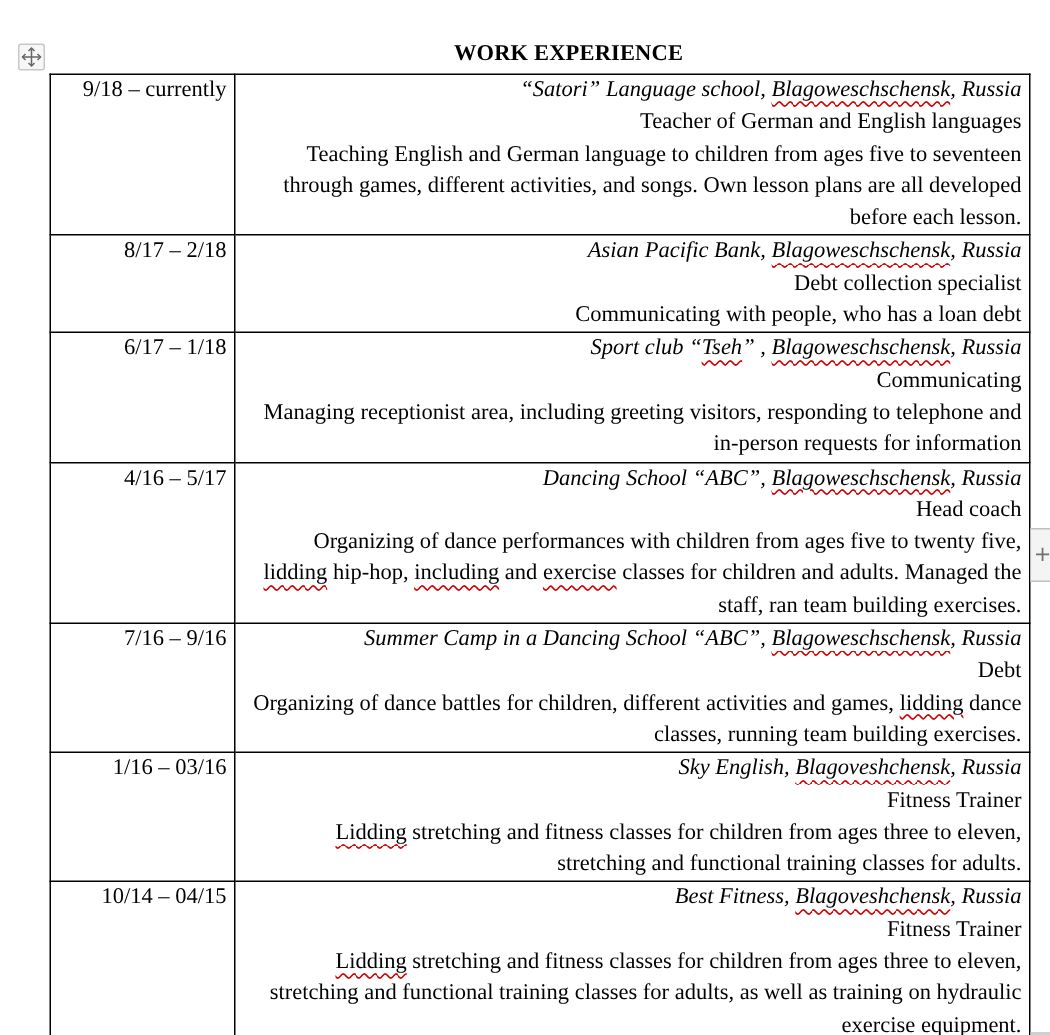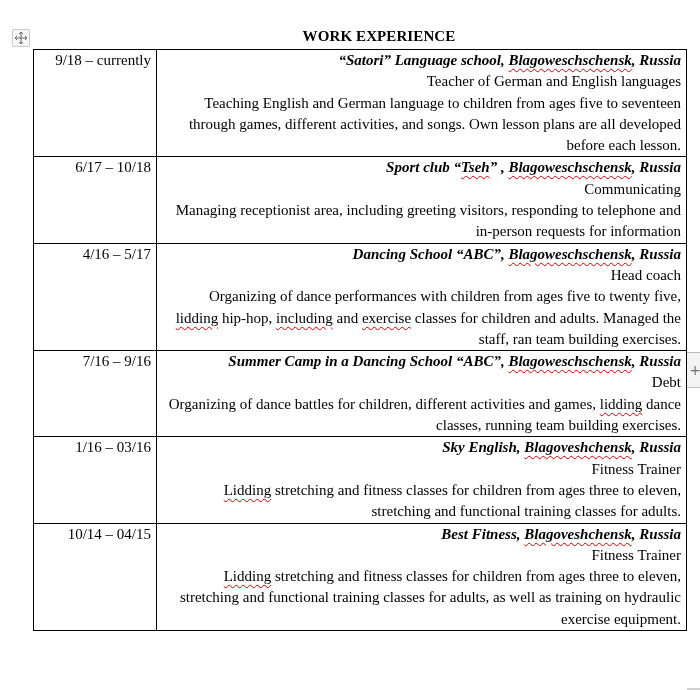--- a/index.html
+++ b/index.html
@@ -20,21 +20,21 @@
   }
   table.exp {
     position: absolute; left: 33px; top: 49px; width: 654px;
     border-collapse: collapse; table-layout: fixed;
     font-size: 15px; line-height: 21.3px;
   }
   table.exp td {
     border: 1.5px solid #000; vertical-align: top; padding: 0 5px 0 6px; text-align: right;
   }
   col.c1 { width: 123px; }
-  .company { font-weight: bold; font-style: italic; }
+  .company { font-weight: normal; font-style: italic; }
   .role { font-weight: normal; }
   .sq { text-decoration: underline wavy #d00000; text-decoration-thickness: 1px; text-underline-offset: 3px; }
   .add-row {
     position: absolute; left: 687px; top: 352px; width: 16px; height: 34px;
     border-top: 1px solid #bfbfbf; border-bottom: 1px solid #bfbfbf; background: #f4f4f4;
     font-family: "DejaVu Sans", sans-serif; font-size: 14px; color: #707070;
     display: flex; align-items: center; justify-content: center;
   }
   .bottom-line { position: absolute; left: 687px; top: 688px; width: 13px; height: 2px; background: #d0d0d0; }
 </style>
@@ -64,21 +64,29 @@
   <tbody id="rows">
       <tr>
         <td><span>9/18 – currently</span></td>
         <td>
           <div class="company"><span>“Satori” Language school, </span><span class="sq">Blagoweschschensk</span><span>, Russia</span></div>
           <div class="role">Teacher of German and English languages</div>
           <div><span>Teaching English and German language to children from ages five to seventeen through games, different activities, and songs. Own lesson plans are all developed before each lesson.</span></div>
         </td>
       </tr>
       <tr>
-        <td><span>6/17 – 10/18</span></td>
+        <td><span>8/17 – 2/18</span></td>
+        <td>
+          <div class="company"><span>Asian Pacific Bank, </span><span class="sq">Blagoweschschensk</span><span>, Russia</span></div>
+          <div class="role">Debt collection specialist</div>
+          <div><span>Communicating with people, who has a loan debt</span></div>
+        </td>
+      </tr>
+      <tr>
+        <td><span>6/17 – 1/18</span></td>
         <td>
           <div class="company"><span>Sport club “</span><span class="sq">Tseh</span><span>” , </span><span class="sq">Blagoweschschensk</span><span>, Russia</span></div>
           <div class="role">Communicating</div>
           <div><span>Managing receptionist area, including greeting visitors, responding to telephone and in-person requests for information</span></div>
         </td>
       </tr>
       <tr>
         <td><span>4/16 – 5/17</span></td>
         <td>
           <div class="company"><span>Dancing School “ABC”, </span><span class="sq">Blagoweschschensk</span><span>, Russia</span></div>

